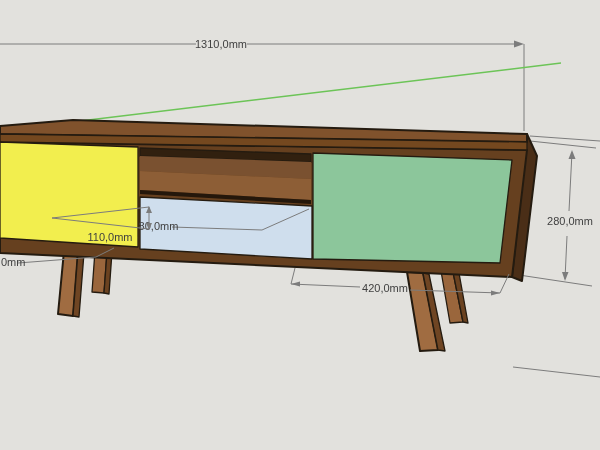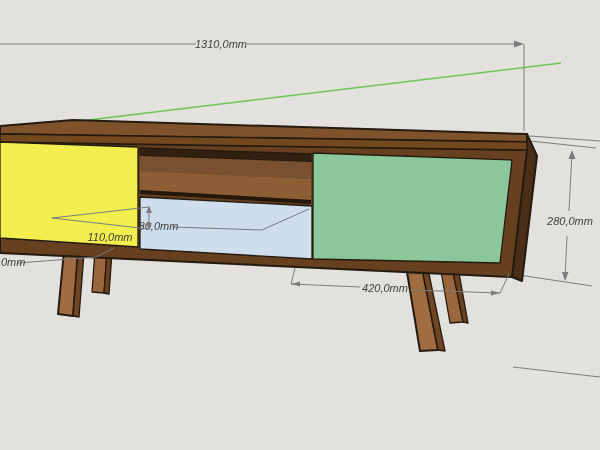--- a/index.html
+++ b/index.html
@@ -1,16 +1,16 @@
 <!DOCTYPE html>
 <html><head>
 <meta charset="utf-8">
 <style>
   html,body{margin:0;padding:0;background:#e2e1dd;}
-  .stage{position:relative;width:600px;height:378px;overflow:hidden;font-family:"Liberation Sans",sans-serif;font-style:italic;}
+  .stage{position:relative;width:600px;height:378px;overflow:hidden;font-family:"Liberation Sans",sans-serif;}
   svg{display:block;}
   svg text{font-family:"Liberation Sans",sans-serif;font-size:11px;fill:#3f3f3f;}
   .e2{stroke:#241b10;stroke-width:2;stroke-linejoin:round;}
   .e1{stroke:#241b10;stroke-width:1.3;stroke-linejoin:round;}
   .dimline{stroke:#7c7c7c;stroke-width:1;fill:none;}
   .dimfill{fill:#7c7c7c;stroke:none;}
   .gline{stroke-width:1.5;fill:none;}
 </style>
 </head>
 <body>

